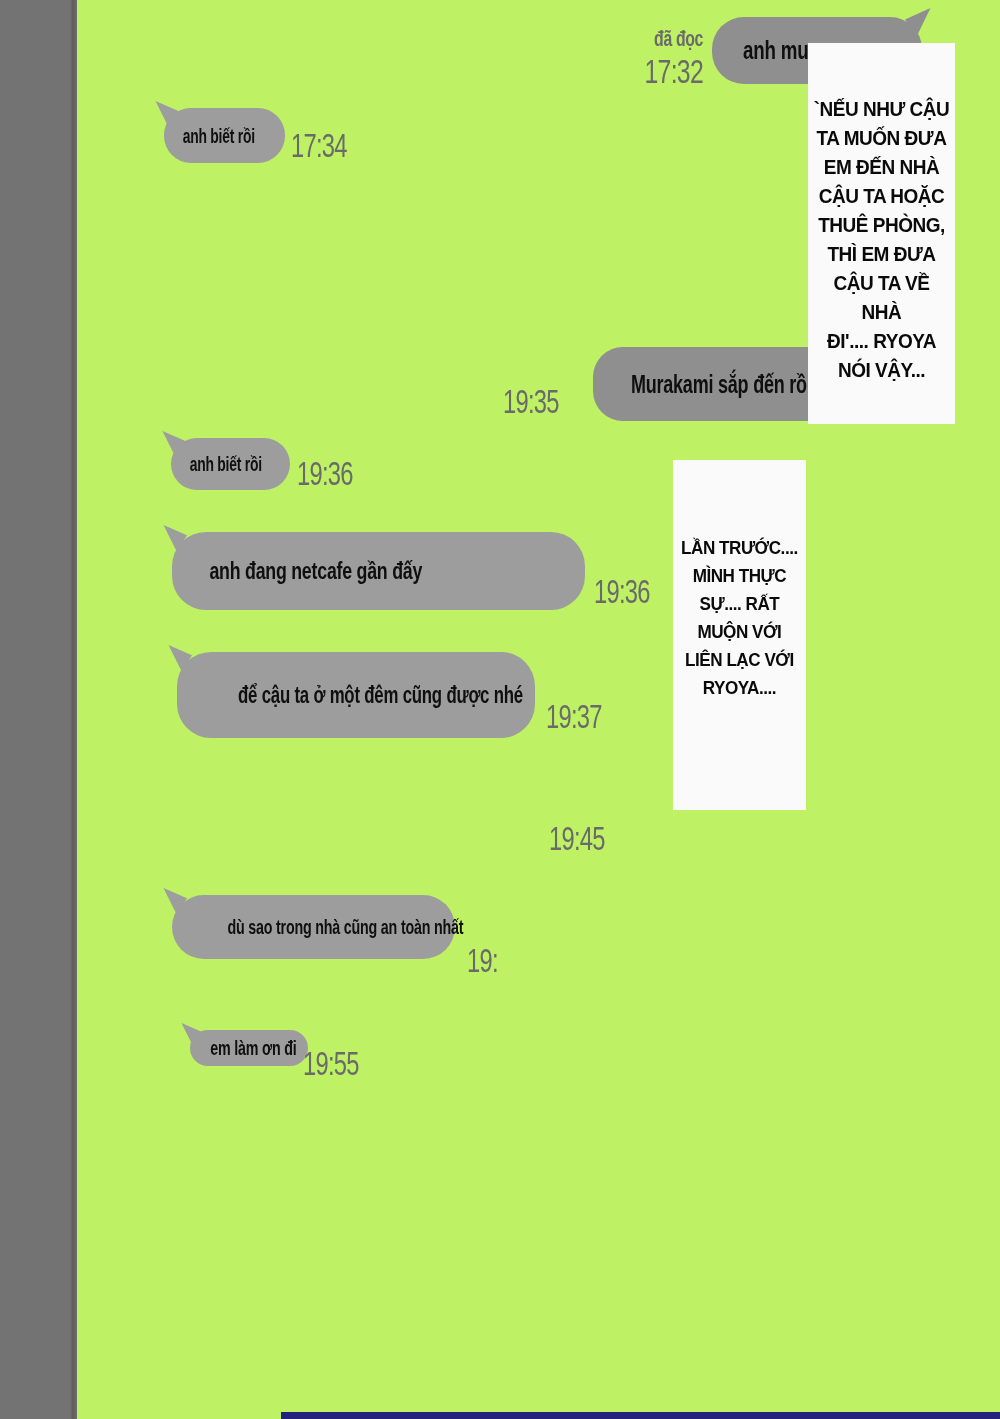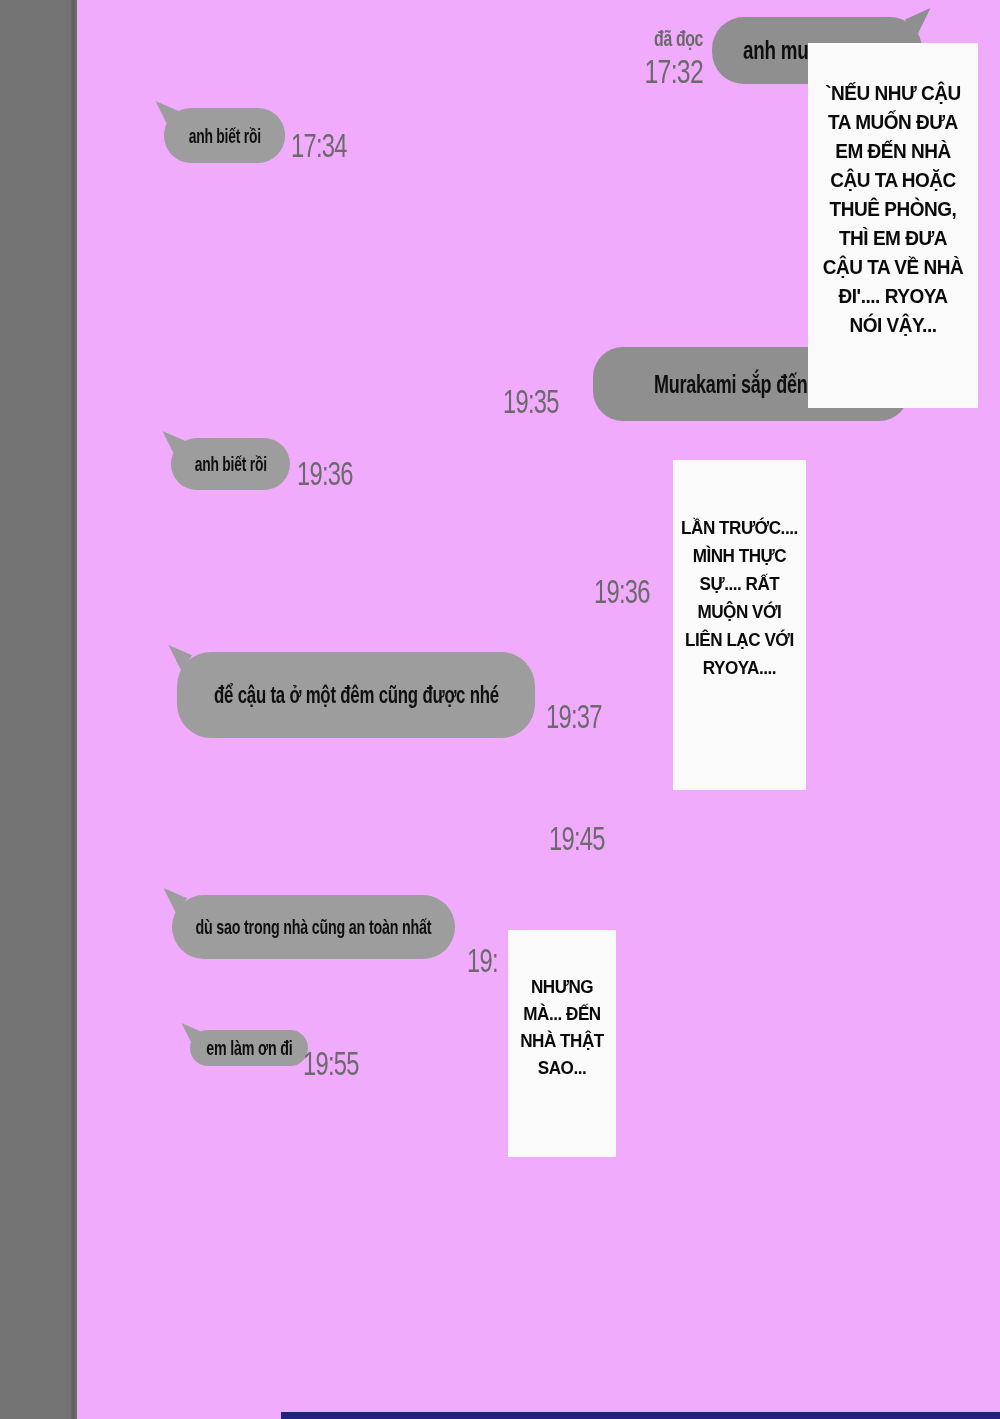--- a/index.html
+++ b/index.html
@@ -1,29 +1,29 @@
 <!DOCTYPE html>
 <html><head>
 <meta charset="utf-8">
 <style>
   html,body{margin:0;padding:0;background:#000;}
   .canvas{
     position:relative;width:1000px;height:1419px;overflow:hidden;
-    background:#f0abfc;
+    background:#bef264;
     font-family:"Liberation Sans",sans-serif;
   }
   .strip{
     position:absolute;left:0;top:0;width:77px;height:1419px;
     background:linear-gradient(to right,#737373 0,#737373 70px,#5d5d5d 73px,#6f6f6f 77px);
   }
   .bottom-line{
     position:absolute;left:281px;top:1412px;width:719px;height:7px;background:#23237d;
   }
   .bubble{
-    position:absolute;display:flex;align-items:center;justify-content:center;
+    position:absolute;display:flex;align-items:center;justify-content:flex-start;
     color:#0f0f0f;z-index:1;
   }
   .bubble.recv{background:#9d9d9d;}
   .bubble.sent{background:#8f8f8f;}
   .btxt{
     display:inline-block;white-space:nowrap;font-weight:700;letter-spacing:-.3px;
     transform:scaleX(var(--sx,.75));transform-origin:center;
   }
   .bubble.lalign{justify-content:flex-start;padding-left:16px;}
   .tail{position:absolute;background:inherit;}
@@ -62,21 +62,21 @@
   <div class="receipt">
     <div class="r1">đã đọc</div>
     <div class="r2">17:32</div>
   </div>
 
   <div class="bubble sent lalign" style="left:712px;top:17px;width:194px;height:67px;border-radius:32px">
     <span class="tail tail-r"></span>
     <span class="btxt" style="font-size:25px;--sx:.75">anh mua s</span>
   </div>
 
-  <div class="narbox" style="left:808px;top:43px;width:170px;height:329px;padding-top:36px">
+  <div class="narbox" style="left:808px;top:43px;width:147px;height:329px;padding-top:52px">
     <span class="nar" style="font-size:20px;line-height:29px">`NẾU NHƯ CẬU
 TA MUỐN ĐƯA
 EM ĐẾN NHÀ
 CẬU TA HOẶC
 THUÊ PHÒNG,
 THÌ EM ĐƯA
 CẬU TA VỀ NHÀ
 ĐI'.... RYOYA
 NÓI VẬY...</span>
   </div>
@@ -93,51 +93,49 @@
     <span class="btxt" style="font-size:25px;--sx:.72">Murakami sắp đến rồi...</span>
   </div>
   <div class="time" style="left:503px;top:383px">19:35</div>
 
   <div class="bubble recv" style="left:171px;top:438px;width:119px;height:52px;border-radius:26px">
     <span class="tail tail-l"></span>
     <span class="btxt" style="font-size:21px;--sx:.66">anh biết rồi</span>
   </div>
   <div class="time" style="left:297px;top:455px">19:36</div>
 
-  <div class="narbox" style="left:673px;top:460px;width:133px;height:276px;padding-top:54px">
+  <div class="narbox" style="left:673px;top:460px;width:133px;height:276px;padding-top:74px">
     <span class="nar" style="font-size:18px;line-height:28px">LẦN TRƯỚC....
 MÌNH THỰC
 SỰ.... RẤT
 MUỘN VỚI
 LIÊN LẠC VỚI
 RYOYA....</span>
   </div>
 
+  <div class="bubble recv" style="left:172px;top:532px;width:413px;height:78px;border-radius:34px">
+    <span class="tail tail-l"></span>
+    <span class="btxt" style="font-size:24px;--sx:.74">anh đang netcafe gần đấy</span>
+  </div>
   <div class="time" style="left:594px;top:573px">19:36</div>
 
   <div class="bubble recv" style="left:177px;top:652px;width:358px;height:86px;border-radius:34px">
     <span class="tail tail-l"></span>
     <span class="btxt" style="font-size:24px;--sx:.7">để cậu ta ở một đêm cũng được nhé</span>
   </div>
   <div class="time" style="left:546px;top:698px">19:37</div>
 
   <div class="time" style="left:549px;top:820px">19:45</div>
 
   <div class="bubble recv" style="left:172px;top:895px;width:283px;height:64px;border-radius:36px">
     <span class="tail tail-l"></span>
     <span class="btxt" style="font-size:21px;--sx:.68">dù sao trong nhà cũng an toàn nhất</span>
   </div>
   <div class="time" style="left:467px;top:942px">19:</div>
 
-  <div class="narbox" style="left:508px;top:930px;width:108px;height:183px;padding-top:44px">
-    <span class="nar" style="font-size:18px;line-height:27px">NHƯNG
-MÀ... ĐẾN
-NHÀ THẬT
-SAO...</span>
-  </div>
 
   <div class="bubble recv" style="left:190px;top:1030px;width:118px;height:36px;border-radius:26px">
     <span class="tail tail-l"></span>
     <span class="btxt" style="font-size:21px;--sx:.68">em làm ơn đi</span>
   </div>
   <div class="time" style="left:303px;top:1045px">19:55</div>
 
 </div>
 
 </body></html>

